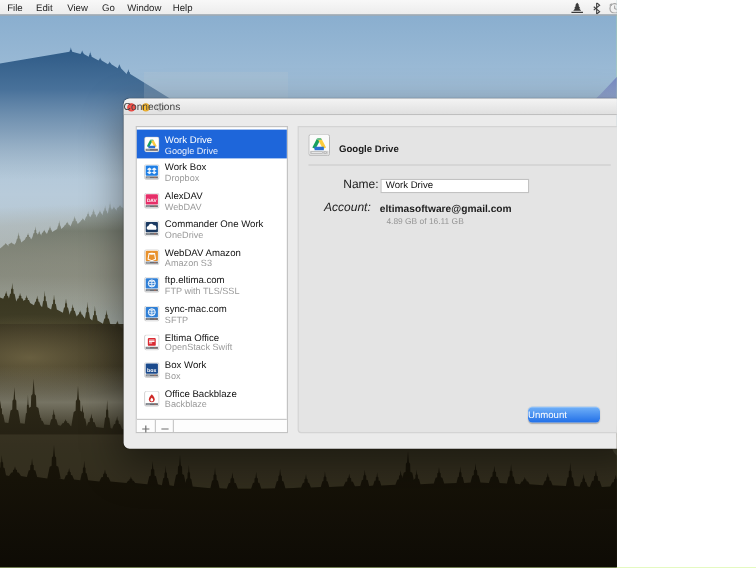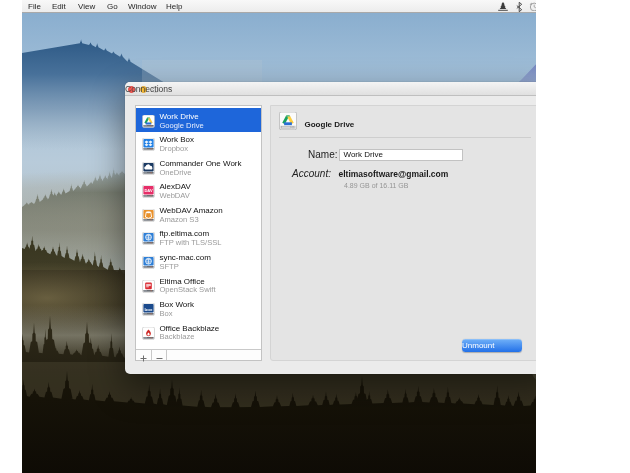--- a/index.html
+++ b/index.html
@@ -1,15 +1,15 @@
 <!DOCTYPE html>
 <html><head><meta charset="utf-8"><style>
 * { margin:0; padding:0; box-sizing:border-box; }
 html,body { width:630px; height:473px; overflow:hidden; font-family:"Liberation Sans",sans-serif; -webkit-font-smoothing:antialiased; }
-#stage { position:relative; width:514px; height:473px; overflow:hidden; background:#bef264;margin-left:22px; }
+#stage { position:relative; width:514px; height:473px; overflow:hidden; background:#bef264; }
 #bg { position:absolute; left:0; top:0; }
 
 #menubar { position:absolute; left:0; top:0; width:630px; height:13px;
   background:linear-gradient(#f8f8f8,#ececec); border-bottom:1px solid #a9a9a9;
   font-size:8px; color:#1f1f1f; }
 #menubar .m { position:absolute; top:2.2px; }
 .mi { position:absolute; }
 #clock { position:absolute; left:577px; top:0.8px; font-size:10.5px; color:#1f1f1f; }
 
 #win { position:absolute; left:103px; top:82px; width:426px; height:292px;
@@ -224,43 +224,43 @@
                 <rect x="8.6" y="10.4" width="1.1" height="0.9" fill="#c06a4f"></rect>
               </svg></div>
             <div class="rtx">
               <div class="rt1">Work Box</div>
               <div class="rt2">Dropbox</div>
             </div>
           </div>
 <div class="row">
             <div class="ric"><svg width="13" height="13" viewBox="0 0 13 13">
                 <rect x="0.5" y="0" width="12" height="12.6" rx="1.6" fill="#fdfdfd" stroke="#b5b5b5" stroke-width="0.5"></rect>
+                <rect x="1.4" y="0.9" width="10.2" height="8.6" rx="0.8" fill="#e62e68"></rect>
+                <text x="6.5" y="7.3" font-family="Liberation Sans" font-size="4" font-weight="bold" fill="#fff" text-anchor="middle">DAV</text>
+                <rect x="1.4" y="10" width="10.2" height="1.7" fill="#6b6f75"></rect>
+                <rect x="2" y="10.4" width="3" height="0.9" fill="#9aa0a8"></rect>
+                <rect x="8.6" y="10.4" width="1.1" height="0.9" fill="#c06a4f"></rect>
+              </svg></div>
+            <div class="rtx">
+              <div class="rt1">AlexDAV</div>
+              <div class="rt2">WebDAV</div>
+            </div>
+          </div>
+<div class="row">
+            <div class="ric"><svg width="13" height="13" viewBox="0 0 13 13">
+                <rect x="0.5" y="0" width="12" height="12.6" rx="1.6" fill="#fdfdfd" stroke="#b5b5b5" stroke-width="0.5"></rect>
                 <rect x="1.4" y="0.9" width="10.2" height="8.6" rx="0.8" fill="#1b3a62"></rect>
                 <path d="M3.3,7.4 a1.6,1.6 0 0 1 0.4,-3.1 a2.3,2.3 0 0 1 4.4,-0.5 a1.9,1.9 0 0 1 2.2,1.9 a1.5,1.5 0 0 1 -0.3,1.7 Z" fill="#fff"></path>
                 <rect x="1.4" y="10" width="10.2" height="1.7" fill="#6b6f75"></rect>
                 <rect x="2" y="10.4" width="3" height="0.9" fill="#9aa0a8"></rect>
                 <rect x="8.6" y="10.4" width="1.1" height="0.9" fill="#c06a4f"></rect>
               </svg></div>
             <div class="rtx">
               <div class="rt1">Commander One Work</div>
               <div class="rt2">OneDrive</div>
-            </div>
-          </div>
-<div class="row">
-            <div class="ric"><svg width="13" height="13" viewBox="0 0 13 13">
-                <rect x="0.5" y="0" width="12" height="12.6" rx="1.6" fill="#fdfdfd" stroke="#b5b5b5" stroke-width="0.5"></rect>
-                <rect x="1.4" y="0.9" width="10.2" height="8.6" rx="0.8" fill="#e62e68"></rect>
-                <text x="6.5" y="7.3" font-family="Liberation Sans" font-size="4" font-weight="bold" fill="#fff" text-anchor="middle">DAV</text>
-                <rect x="1.4" y="10" width="10.2" height="1.7" fill="#6b6f75"></rect>
-                <rect x="2" y="10.4" width="3" height="0.9" fill="#9aa0a8"></rect>
-                <rect x="8.6" y="10.4" width="1.1" height="0.9" fill="#c06a4f"></rect>
-              </svg></div>
-            <div class="rtx">
-              <div class="rt1">AlexDAV</div>
-              <div class="rt2">WebDAV</div>
             </div>
           </div>
 <div class="row">
             <div class="ric"><svg width="13" height="13" viewBox="0 0 13 13">
                 <rect x="0.5" y="0" width="12" height="12.6" rx="1.6" fill="#fdfdfd" stroke="#b5b5b5" stroke-width="0.5"></rect>
                 <rect x="1.4" y="0.9" width="10.2" height="8.6" rx="0.8" fill="#e8912d"></rect>
                 <path d="M4.2,3.2 L8.8,3.2 L9.6,8 L6.5,9.3 L3.4,8 Z" fill="none" stroke="#fff" stroke-width="0.9"></path>
                 <ellipse cx="6.5" cy="3.4" rx="2.4" ry="0.8" fill="#fff"></ellipse>
                 <rect x="1.4" y="10" width="10.2" height="1.7" fill="#6b6f75"></rect>
                 <rect x="2" y="10.4" width="3" height="0.9" fill="#9aa0a8"></rect>

